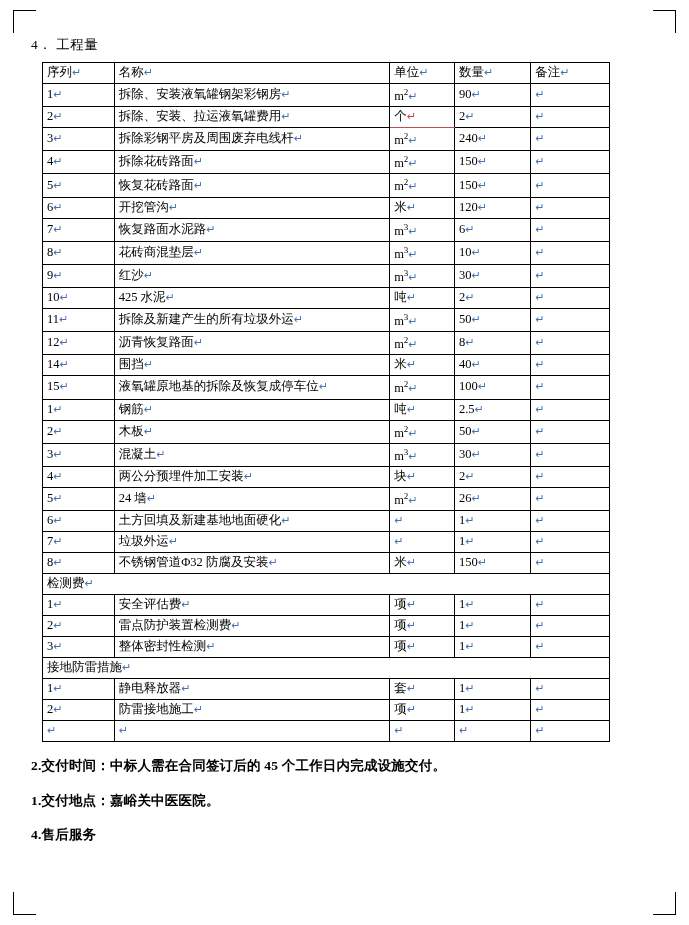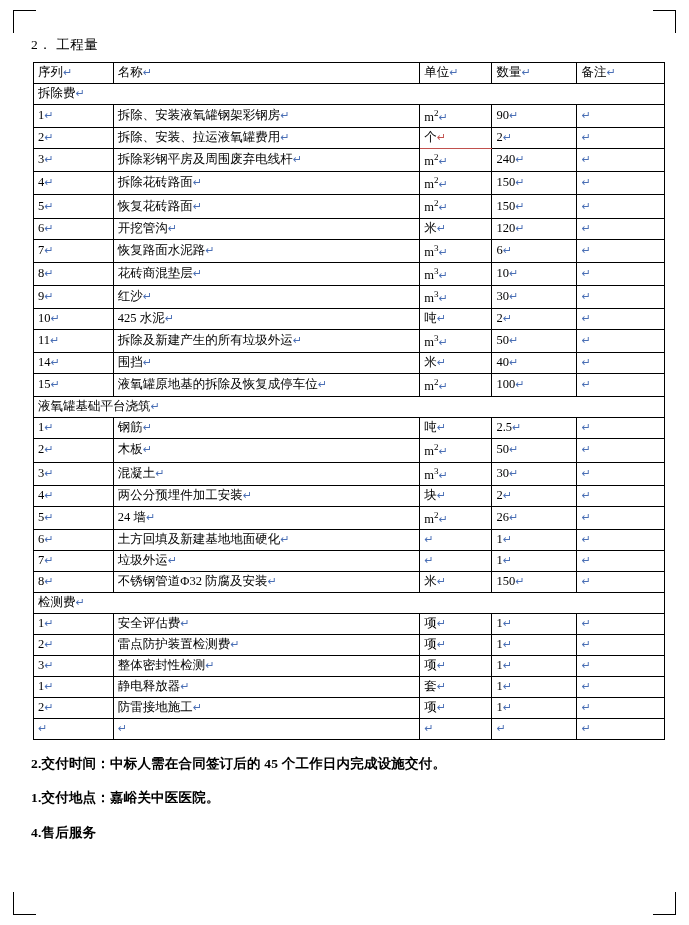--- a/index.html
+++ b/index.html
@@ -42,22 +42,22 @@
     width: 632px;
   }
   .section-heading {
     font-size: 13.5px;
     font-family: "Liberation Serif", serif;
     margin: 0 0 8px 3px;
     letter-spacing: 0.5px;
   }
   table.qty {
     border-collapse: collapse;
-    width: 632px;
-    margin-left: 5px;
+    width: 568px;
+    margin-left: 14px;
     table-layout: fixed;
   }
   table.qty td, table.qty th {
     border: 1px solid #000000;
     font-size: 12.5px;
     font-weight: normal;
     text-align: left;
     padding: 1px 4px 2px 4px;
     height: 17px;
     line-height: 15px;
@@ -102,44 +102,41 @@
 </head>
 <body>
 
 <div class="page">
   <div class="crop tl"></div>
   <div class="crop tr"></div>
   <div class="crop bl"></div>
   <div class="crop br"></div>
 
   <div class="content">
-    <div class="section-heading">2． 工程量</div>
+    <div class="section-heading">4． 工程量</div>
 
     <table class="qty">
       <colgroup>
         <col class="c-idx">
           <col class="c-name">
           <col class="c-unit">
           <col class="c-qty">
           <col class="c-note">
       </colgroup>
       <thead>
         <tr>
           <th><span>序列</span><span class="pilcrow">↵</span></th>
           <th><span>名称</span><span class="pilcrow">↵</span></th>
           <th><span>单位</span><span class="pilcrow">↵</span></th>
           <th><span>数量</span><span class="pilcrow">↵</span></th>
           <th><span>备注</span><span class="pilcrow">↵</span></th>
         </tr>
       </thead>
       <tbody>
           <tr>
-            <td class="group" colspan="5">拆除费<span class="pilcrow">↵</span></td>
-          </tr>
-          <tr>
             <td>1<span class="pilcrow">↵</span></td>
             <td class="name">拆除、安装液氧罐钢架彩钢房<span class="pilcrow">↵</span></td>
             <td>m<sup class="u">2</sup><span class="pilcrow">↵</span></td>
             <td>90<span class="pilcrow">↵</span></td>
             <td><span class="pilcrow">↵</span></td>
           </tr>
           <tr>
             <td>2<span class="pilcrow">↵</span></td>
             <td class="name">拆除、安装、拉运液氧罐费用<span class="pilcrow">↵</span></td>
             <td style="border-bottom-color: rgb(192, 80, 77);">个<span class="pilcrow red">↵</span></td>
@@ -203,37 +200,41 @@
             <td><span class="pilcrow">↵</span></td>
           </tr>
           <tr>
             <td>11<span class="pilcrow">↵</span></td>
             <td class="name">拆除及新建产生的所有垃圾外运<span class="pilcrow">↵</span></td>
             <td>m<sup class="u">3</sup><span class="pilcrow">↵</span></td>
             <td>50<span class="pilcrow">↵</span></td>
             <td><span class="pilcrow">↵</span></td>
           </tr>
           <tr>
+            <td>12<span class="pilcrow">↵</span></td>
+            <td class="name">沥青恢复路面<span class="pilcrow">↵</span></td>
+            <td>m<sup class="u">2</sup><span class="pilcrow">↵</span></td>
+            <td>8<span class="pilcrow">↵</span></td>
+            <td><span class="pilcrow">↵</span></td>
+          </tr>
+          <tr>
             <td>14<span class="pilcrow">↵</span></td>
             <td class="name">围挡<span class="pilcrow">↵</span></td>
             <td>米<span class="pilcrow">↵</span></td>
             <td>40<span class="pilcrow">↵</span></td>
             <td><span class="pilcrow">↵</span></td>
           </tr>
           <tr>
             <td>15<span class="pilcrow">↵</span></td>
             <td class="name">液氧罐原地基的拆除及恢复成停车位<span class="pilcrow">↵</span></td>
             <td>m<sup class="u">2</sup><span class="pilcrow">↵</span></td>
             <td>100<span class="pilcrow">↵</span></td>
             <td><span class="pilcrow">↵</span></td>
           </tr>
           <tr>
-            <td class="group" colspan="5">液氧罐基础平台浇筑<span class="pilcrow">↵</span></td>
-          </tr>
-          <tr>
             <td>1<span class="pilcrow">↵</span></td>
             <td class="name">钢筋<span class="pilcrow">↵</span></td>
             <td>吨<span class="pilcrow">↵</span></td>
             <td>2.5<span class="pilcrow">↵</span></td>
             <td><span class="pilcrow">↵</span></td>
           </tr>
           <tr>
             <td>2<span class="pilcrow">↵</span></td>
             <td class="name">木板<span class="pilcrow">↵</span></td>
             <td>m<sup class="u">2</sup><span class="pilcrow">↵</span></td>
@@ -300,20 +301,23 @@
             <td><span class="pilcrow">↵</span></td>
           </tr>
           <tr>
             <td>3<span class="pilcrow">↵</span></td>
             <td class="name">整体密封性检测<span class="pilcrow">↵</span></td>
             <td>项<span class="pilcrow">↵</span></td>
             <td>1<span class="pilcrow">↵</span></td>
             <td><span class="pilcrow">↵</span></td>
           </tr>
           <tr>
+            <td class="group" colspan="5">接地防雷措施<span class="pilcrow">↵</span></td>
+          </tr>
+          <tr>
             <td>1<span class="pilcrow">↵</span></td>
             <td class="name">静电释放器<span class="pilcrow">↵</span></td>
             <td>套<span class="pilcrow">↵</span></td>
             <td>1<span class="pilcrow">↵</span></td>
             <td><span class="pilcrow">↵</span></td>
           </tr>
           <tr>
             <td>2<span class="pilcrow">↵</span></td>
             <td class="name">防雷接地施工<span class="pilcrow">↵</span></td>
             <td>项<span class="pilcrow">↵</span></td>

